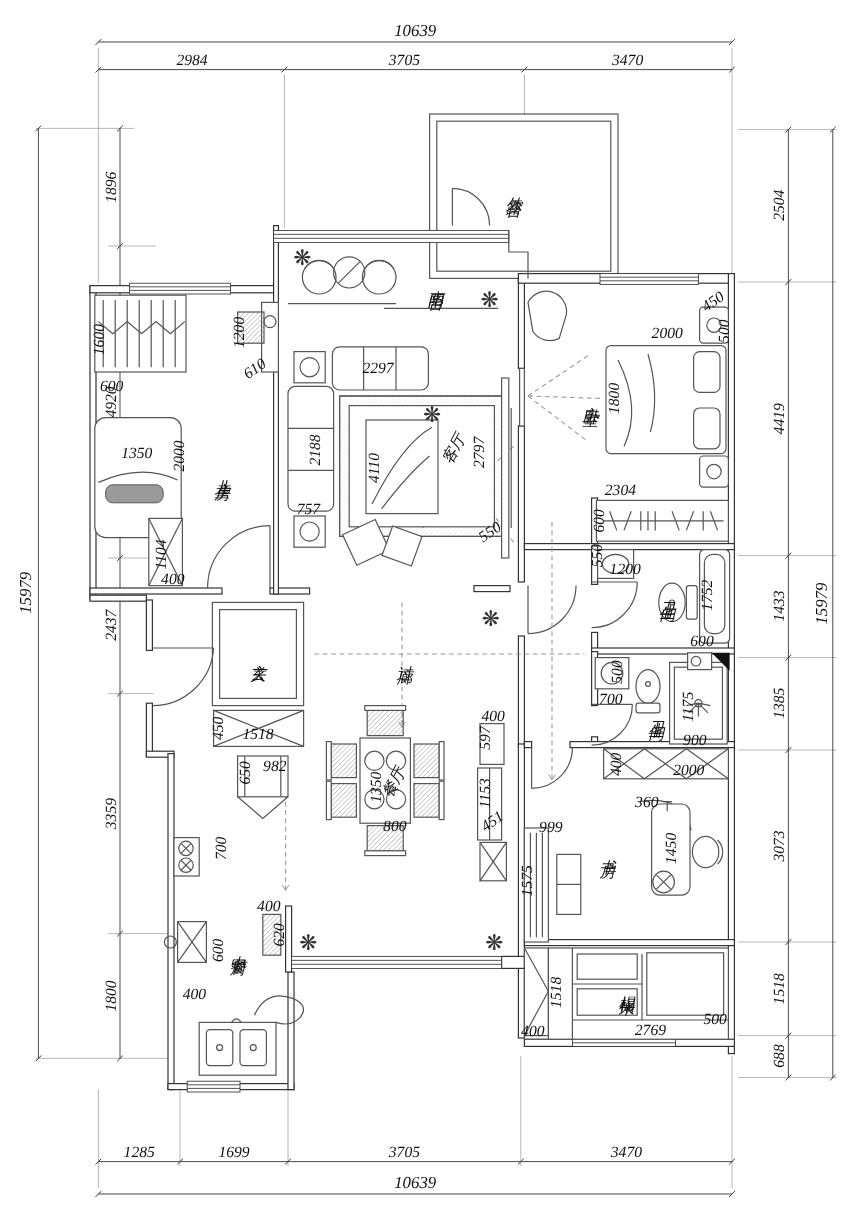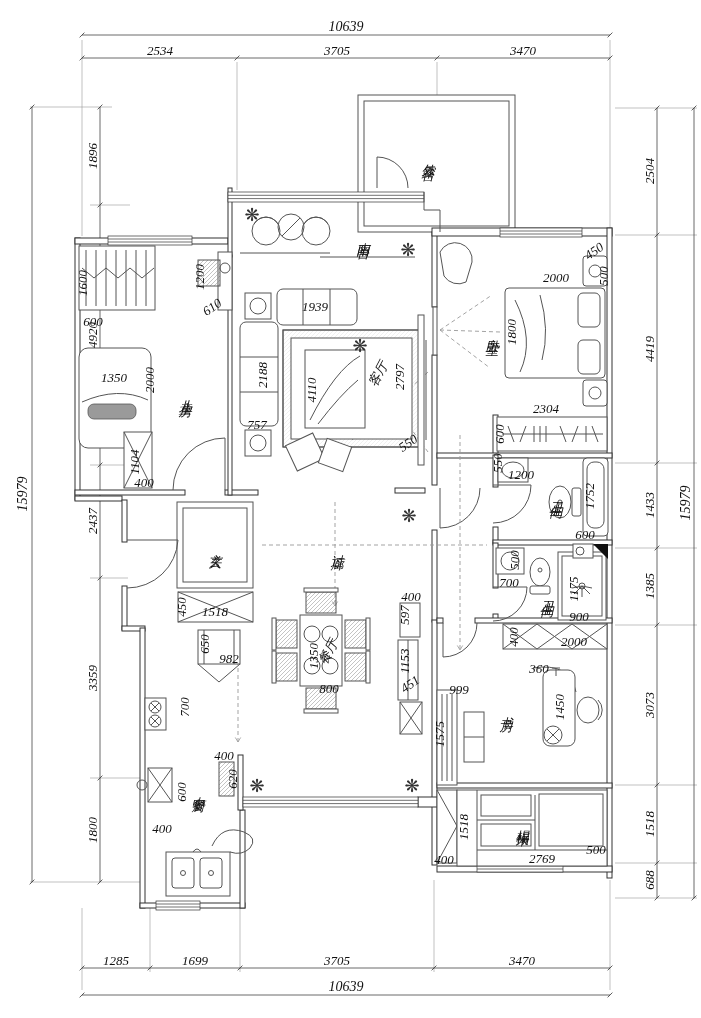--- a/index.html
+++ b/index.html
@@ -409,21 +409,21 @@
     <text x="252" y="221">❋</text>
     <text x="408" y="256">❋</text>
     <text x="360" y="352">❋</text>
     <text x="409" y="522">❋</text>
     <text x="257" y="792">❋</text>
     <text x="412" y="792">❋</text>
   </g>
 </svg>
 
   <span class="t big" style="left:346px;top:27px">10639</span>
-  <span class="t" style="left:160px;top:50px">2534</span>
+  <span class="t" style="left:160px;top:50px">2984</span>
   <span class="t" style="left:337px;top:50px">3705</span>
   <span class="t" style="left:523px;top:50px">3470</span>
   <span class="t" style="left:116px;top:960px">1285</span>
   <span class="t" style="left:195px;top:960px">1699</span>
   <span class="t" style="left:337px;top:960px">3705</span>
   <span class="t" style="left:522px;top:960px">3470</span>
   <span class="t big" style="left:346px;top:987px">10639</span>
   <span class="t v" style="left:92px;top:156px">1896</span>
   <span class="t v" style="left:92px;top:335px">4920</span>
   <span class="t v" style="left:92px;top:521px">2437</span>
@@ -450,39 +450,39 @@
   <span class="t vr" style="left:547px;top:593px">卫生间</span>
   <span class="t rr" style="left:328px;top:652px">餐厅</span>
   <span class="t vr" style="left:506px;top:708px">书房</span>
   <span class="t vr" style="left:198px;top:789px">中餐厨</span>
   <span class="t vr" style="left:522px;top:822px">榻榻米</span>
 
   <span class="t d" style="left:594px;top:251px">450</span>
   <span class="t v" style="left:603px;top:276px">500</span>
   <span class="t" style="left:556px;top:277px">2000</span>
   <span class="t v" style="left:511px;top:332px">1800</span>
-  <span class="t" style="left:546px;top:408px">2304</span>
+  <span class="t" style="left:517px;top:408px">2304</span>
   <span class="t v" style="left:499px;top:434px">600</span>
   <span class="t v" style="left:497px;top:463px">550</span>
   <span class="t" style="left:521px;top:474px">1200</span>
   <span class="t v" style="left:589px;top:496px">1752</span>
   <span class="t" style="left:585px;top:534px">600</span>
   <span class="t v" style="left:514px;top:560px">500</span>
   <span class="t" style="left:509px;top:582px">700</span>
   <span class="t v" style="left:573px;top:589px">1175</span>
   <span class="t" style="left:579px;top:616px">900</span>
   <span class="t v" style="left:82px;top:283px">1600</span>
   <span class="t" style="left:93px;top:321px">600</span>
   <span class="t v" style="left:199px;top:277px">1200</span>
   <span class="t d" style="left:212px;top:307px">610</span>
   <span class="t" style="left:114px;top:377px">1350</span>
   <span class="t v" style="left:149px;top:380px">2000</span>
   <span class="t v" style="left:134px;top:462px">1104</span>
   <span class="t" style="left:144px;top:482px">400</span>
-  <span class="t" style="left:315px;top:306px">1939</span>
+  <span class="t" style="left:315px;top:306px">2297</span>
   <span class="t v" style="left:262px;top:375px">2188</span>
   <span class="t v" style="left:311px;top:390px">4110</span>
   <span class="t" style="left:257px;top:424px">757</span>
   <span class="t v" style="left:399px;top:377px">2797</span>
   <span class="t d" style="left:408px;top:443px">550</span>
   <span class="t v" style="left:181px;top:607px">450</span>
   <span class="t" style="left:215px;top:611px">1518</span>
   <span class="t v" style="left:313px;top:656px">1350</span>
   <span class="t" style="left:329px;top:688px">800</span>
   <span class="t" style="left:411px;top:596px">400</span>
@@ -493,20 +493,20 @@
   <span class="t" style="left:574px;top:641px">2000</span>
   <span class="t" style="left:539px;top:668px">360</span>
   <span class="t v" style="left:559px;top:707px">1450</span>
   <span class="t" style="left:459px;top:689px">999</span>
   <span class="t v" style="left:439px;top:734px">1575</span>
   <span class="t v" style="left:463px;top:827px">1518</span>
   <span class="t" style="left:444px;top:859px">400</span>
   <span class="t" style="left:542px;top:858px">2769</span>
   <span class="t" style="left:596px;top:849px">500</span>
   <span class="t v" style="left:204px;top:644px">650</span>
-  <span class="t" style="left:229px;top:658px">982</span>
+  <span class="t" style="left:229px;top:638px">982</span>
   <span class="t v" style="left:184px;top:707px">700</span>
   <span class="t v" style="left:181px;top:792px">600</span>
   <span class="t" style="left:162px;top:828px">400</span>
   <span class="t" style="left:224px;top:755px">400</span>
   <span class="t v" style="left:232px;top:779px">620</span>
 
 </div>
 
 </body></html>

